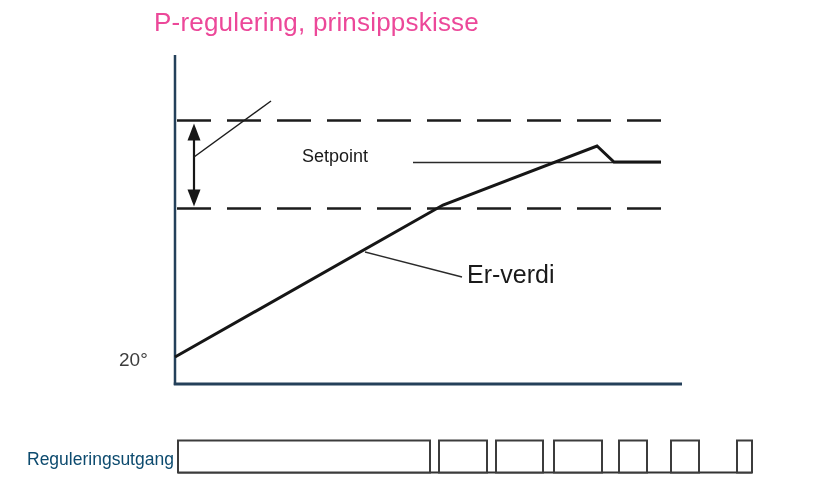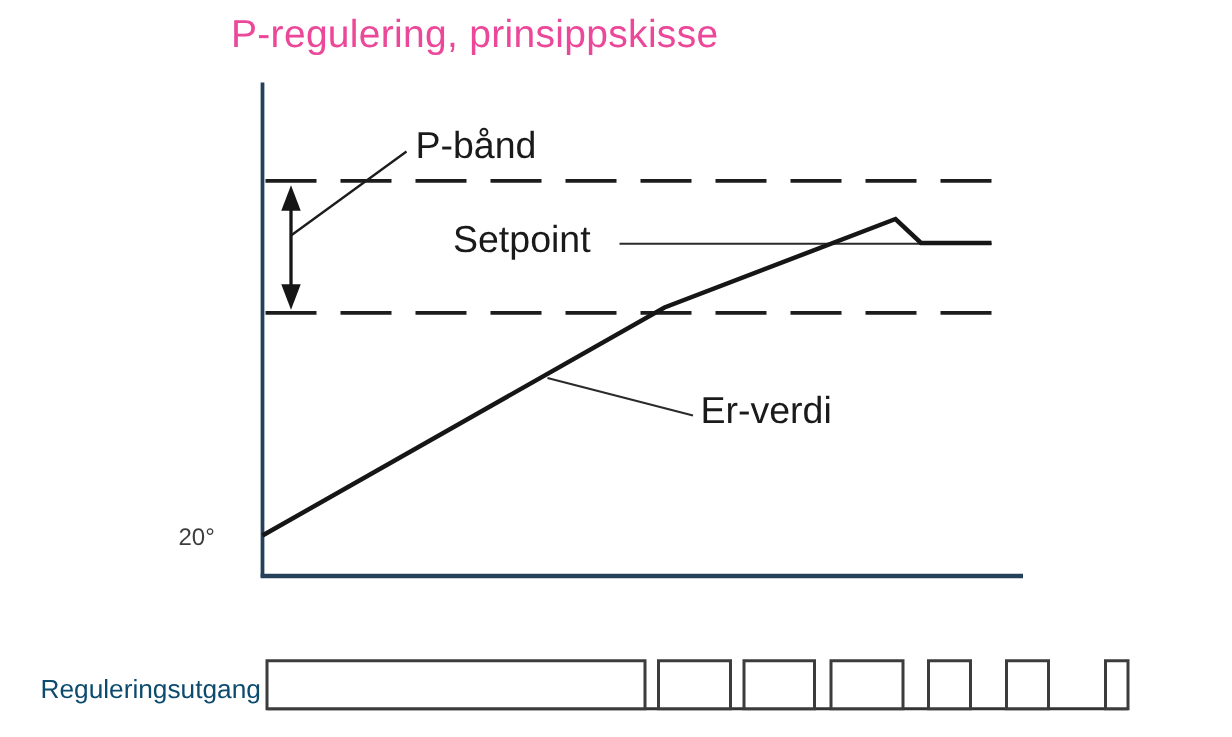--- a/index.html
+++ b/index.html
@@ -28,23 +28,23 @@
   }
   .title {
     left: 154px;
     top: 8px;
     font-size: 26px;
     font-weight: 500;
     letter-spacing: 0.2px;
     color: #ec4899;
   }
   .pband-label   { left: 277px; top: 84px;  font-size: 25px; }
-  .setpoint-label{ left: 302px; top: 147px; font-size: 25px; }
+  .setpoint-label{ left: 302px; top: 147px; font-size: 18px; }
   .erverdi-label { left: 467px; top: 261px; font-size: 25px; }
-  .start-temp    { left: 119px; top: 350px; font-size: 16px; color: #3d3d3d; }
+  .start-temp    { left: 119px; top: 350px; font-size: 19px; color: #3d3d3d; }
   .output-label  { left: 27px;  top: 450px; font-size: 17.5px; color: #0c4a6e; }
 </style>
 </head>
 <body>
 
 <div class="canvas">
 
   <svg class="layer-svg" width="821" height="491" viewBox="0 0 821 491" xmlns="http://www.w3.org/2000/svg">
 
     <line x1="175" y1="55" x2="175" y2="385" stroke="#24405a" stroke-width="2.5"></line>
@@ -72,19 +72,18 @@
         <rect x="439" y="440.5" width="48" height="32" fill="#ffffff" stroke="#3c3c3c" stroke-width="2"></rect>
         <rect x="496" y="440.5" width="47" height="32" fill="#ffffff" stroke="#3c3c3c" stroke-width="2"></rect>
         <rect x="554" y="440.5" width="48" height="32" fill="#ffffff" stroke="#3c3c3c" stroke-width="2"></rect>
         <rect x="619" y="440.5" width="28" height="32" fill="#ffffff" stroke="#3c3c3c" stroke-width="2"></rect>
         <rect x="671" y="440.5" width="28" height="32" fill="#ffffff" stroke="#3c3c3c" stroke-width="2"></rect>
         <rect x="737" y="440.5" width="15" height="32" fill="#ffffff" stroke="#3c3c3c" stroke-width="2"></rect>
       </g>
   </svg>
 
   <div class="lbl title">P-regulering, prinsippskisse</div>
-  <div class="lbl pband-label">P-bånd</div>
   <div class="lbl setpoint-label">Setpoint</div>
   <div class="lbl erverdi-label">Er-verdi</div>
   <div class="lbl start-temp">20°</div>
   <div class="lbl output-label">Reguleringsutgang</div>
 
 </div>
 
 </body></html>

